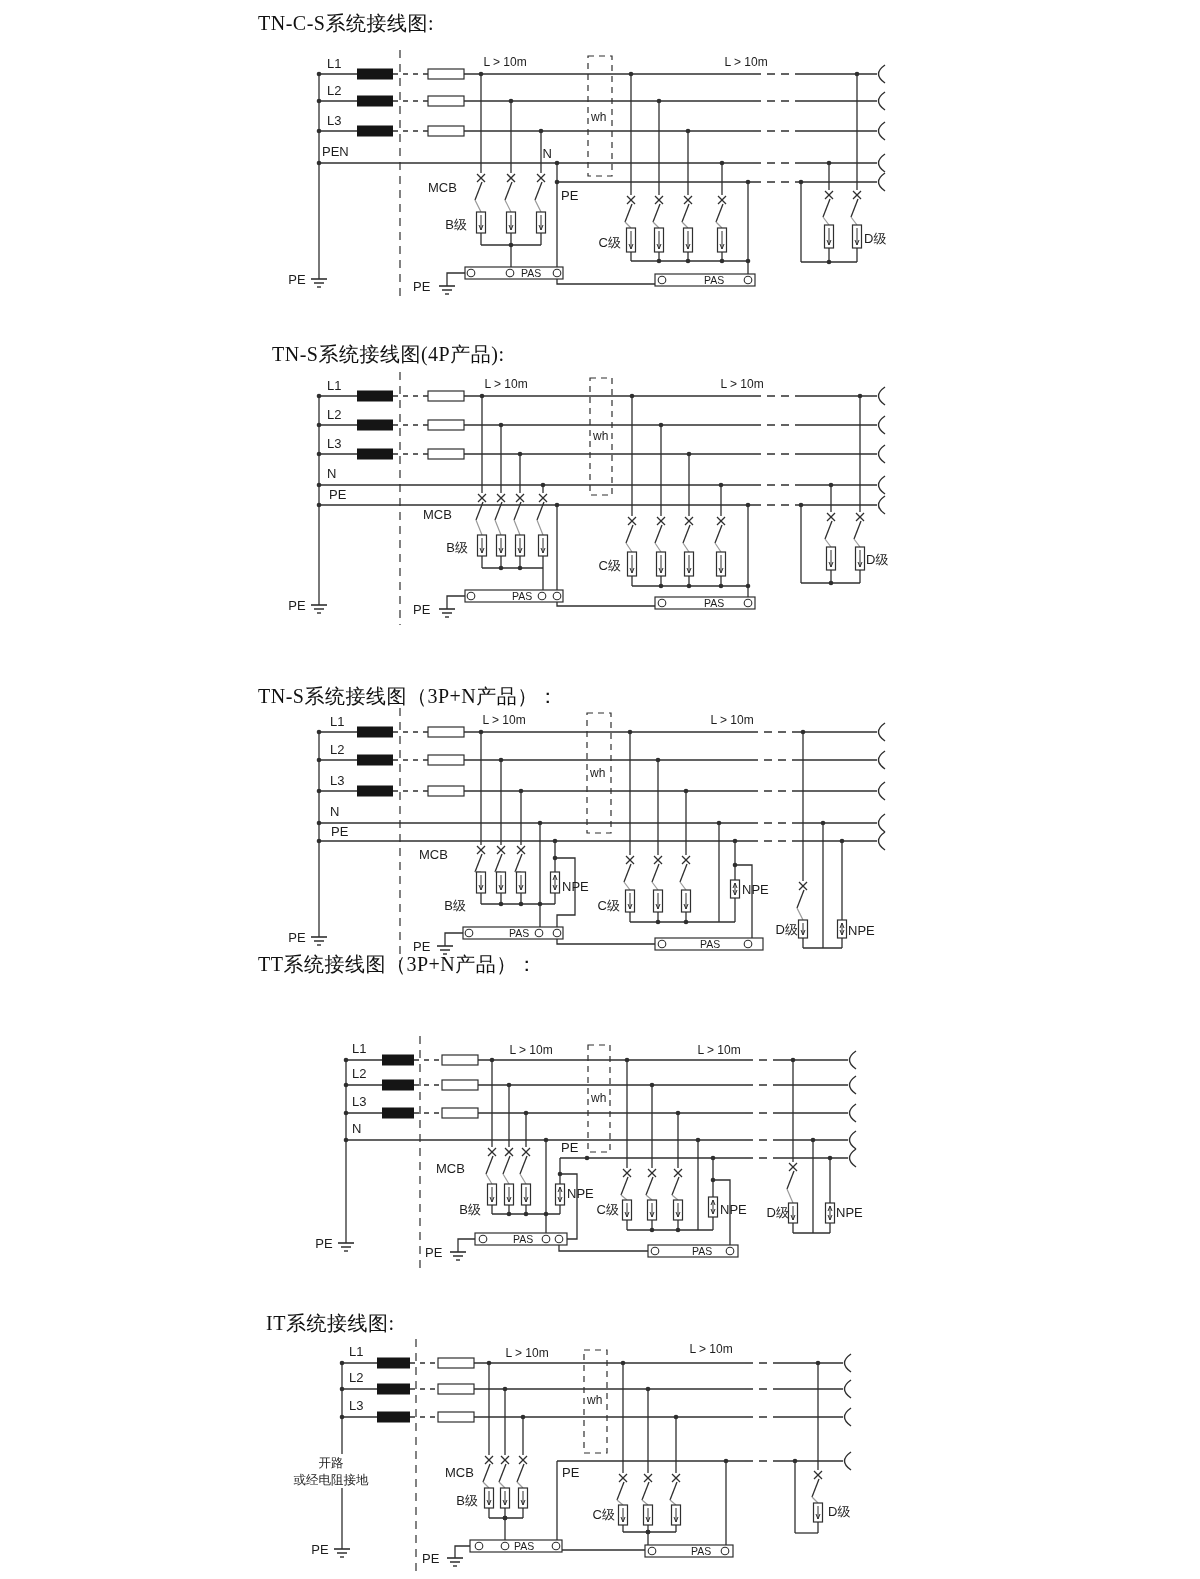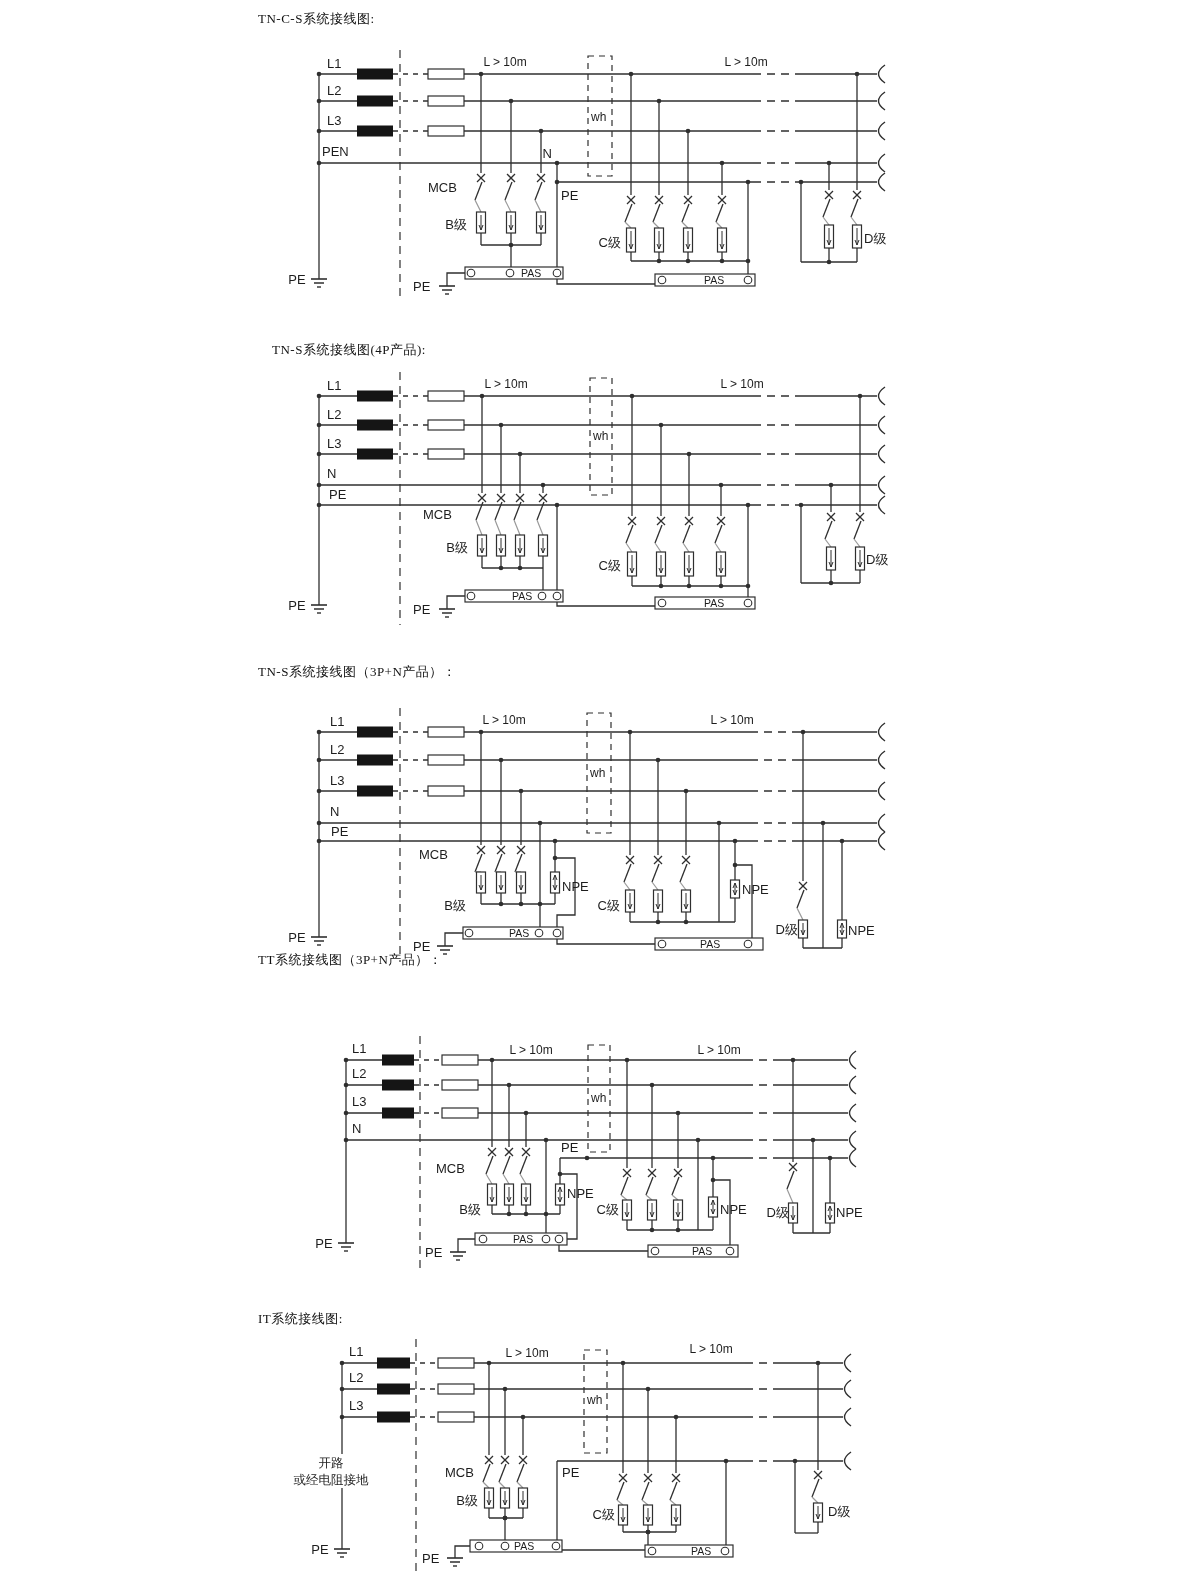--- a/index.html
+++ b/index.html
@@ -1,19 +1,19 @@
 <!DOCTYPE html>
 <html><head>
 <meta charset="utf-8">
 <style>
   html,body{margin:0;padding:0;background:#fff;}
   .page{position:relative;width:1200px;height:1579px;background:#ffffff;overflow:hidden;
         font-family:"Liberation Sans","DejaVu Sans",sans-serif;}
   .title{position:absolute;font-family:"Liberation Serif","DejaVu Serif",serif;
-         font-size:13px;color:#111;white-space:nowrap;letter-spacing:0.5px;}
+         font-size:20px;color:#111;white-space:nowrap;letter-spacing:0.5px;}
   svg{position:absolute;left:0;top:0;}
   svg text{user-select:none;}
 </style>
 </head>
 <body>
 
 <div class="page">
   <svg id="schematic" width="1200" height="1579" viewBox="0 0 1200 1579">
       <line x1="400" y1="50" x2="400" y2="302" stroke="#2f2f2f" stroke-width="1.2" fill="none" stroke-dasharray="8,6"></line>
       <line x1="319" y1="74" x2="357" y2="74" stroke="#2f2f2f" stroke-width="1.3" fill="none"></line>
@@ -955,16 +955,16 @@
       <line x1="450" y1="1562" x2="460" y2="1562" stroke="#2f2f2f" stroke-width="1.5" fill="none"></line>
       <line x1="453" y1="1566" x2="457" y2="1566" stroke="#2f2f2f" stroke-width="1.4" fill="none"></line>
       <text x="422" y="1563" text-anchor="start" font-size="13" fill="#1d1d1d" font-family="&quot;Liberation Sans&quot;,&quot;DejaVu Sans&quot;,sans-serif">PE</text>
       <text x="562" y="1477" text-anchor="start" font-size="13" fill="#1d1d1d" font-family="&quot;Liberation Sans&quot;,&quot;DejaVu Sans&quot;,sans-serif">PE</text>
       <rect x="288" y="1454" width="86" height="34" fill="#fff"></rect>
       <text x="331" y="1467" text-anchor="middle" font-size="12.5" fill="#1d1d1d" font-family="&quot;Liberation Sans&quot;,&quot;DejaVu Sans&quot;,sans-serif">开路</text>
       <text x="331" y="1484" text-anchor="middle" font-size="12.5" fill="#1d1d1d" font-family="&quot;Liberation Sans&quot;,&quot;DejaVu Sans&quot;,sans-serif">或经电阻接地</text>
     </svg>
   <div class="title" style="left:258px;top:10px">TN-C-S系统接线图:</div>
   <div class="title" style="left:272px;top:341px">TN-S系统接线图(4P产品):</div>
-  <div class="title" style="left:258px;top:663px">TN-S系统接线图（3P+N产品）：</div>
+  <div class="title" style="left:258px;top:683px">TN-S系统接线图（3P+N产品）：</div>
   <div class="title" style="left:258px;top:951px">TT系统接线图（3P+N产品）：</div>
-  <div class="title" style="left:258px;top:1310px">IT系统接线图:</div>
+  <div class="title" style="left:266px;top:1310px">IT系统接线图:</div>
 </div>
 
 </body></html>

